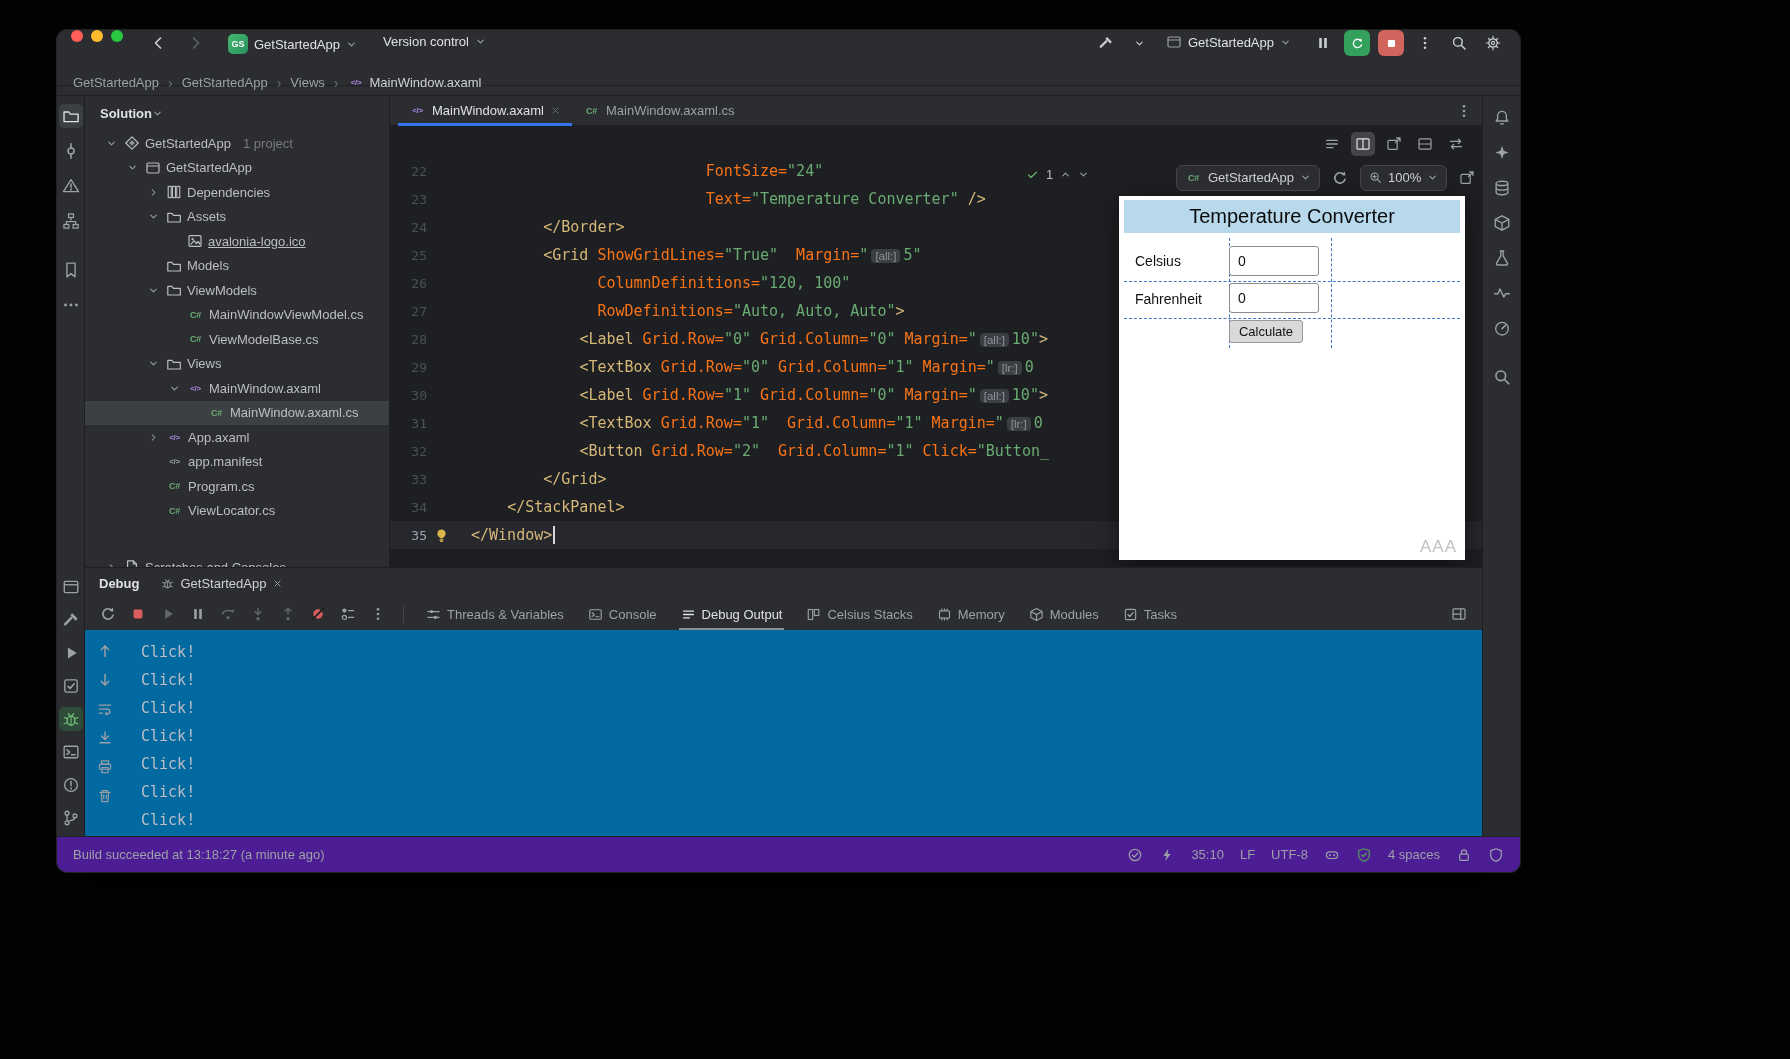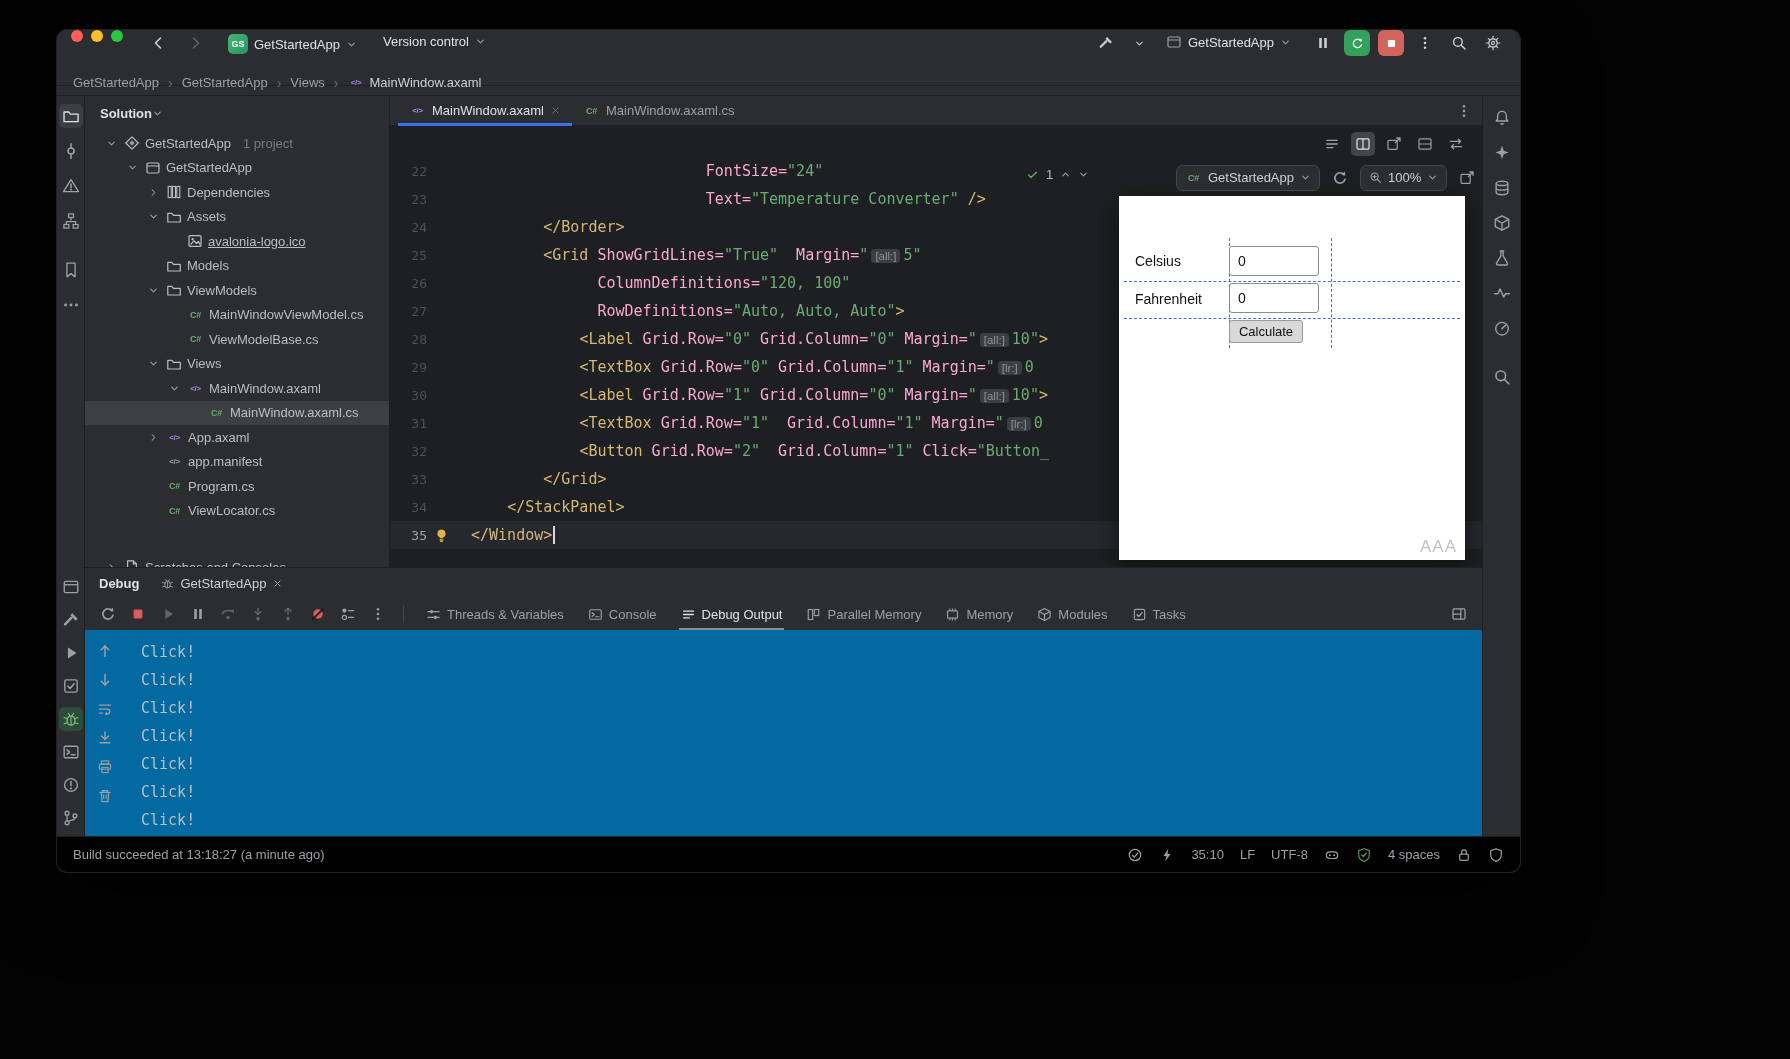--- a/index.html
+++ b/index.html
@@ -63,21 +63,21 @@
 .tab .close{color:#6b6e73;display:flex}
 .tabbar .ibtn{margin-left:auto;margin-right:6px;align-self:center;width:24px;height:24px;color:#9da0a6}
 #code{position:absolute;left:0;right:0;top:30px;bottom:0;padding-top:31px;font-family:"DejaVu Sans Mono","Liberation Mono",monospace;font-size:15px;z-index:1}
 .crow{height:28px;display:flex;align-items:center}
 .crow.cur{background:#26282e}
 .lno{width:37px;text-align:right;color:#4b5059;font-size:13px;flex:none}
 .crow.cur .lno{color:#a1a3ab}
 .gslot{width:44px;flex:none;display:flex;align-items:center;padding-left:7px}
 .gslot .ic{color:#d8b64c;width:15px;height:15px}
 .ctext{white-space:pre}
-.tk-p{color:#f9a8d4}.tk-t{color:#d5b778}.tk-s{color:#6aab73}
+.tk-p{color:#f97316}.tk-t{color:#d5b778}.tk-s{color:#6aab73}
 .tk-h{background:#3b3e43;color:#8f949b;font-size:11.5px;border-radius:4px;padding:1px 4px;margin:0 3px;font-family:"Liberation Sans",sans-serif}
 .caret{display:inline-block;width:2px;height:18px;background:#d6d8dd;vertical-align:text-bottom;margin-left:1px}
 .ed-tools{position:absolute;top:36px;right:14px;display:flex;gap:7px;z-index:3}
 .ed-tools .ibtn{width:24px;height:24px;color:#9da0a6}
 .ed-tools .ibtn.sel{background:#43454a;color:#dfe1e5}
 .inspections{position:absolute;left:636px;top:71px;display:flex;align-items:center;gap:7px;z-index:3;color:#bcbec4}
 .inspections .ok{color:#5fad65}
 .inspections .nav{color:#9da0a6;display:flex}
 .pv-toolbar{position:absolute;left:786px;top:68px;height:27px;display:flex;align-items:center;gap:8px;z-index:4}
 .pvchip{display:flex;align-items:center;gap:6px;border:1px solid #43454a;border-radius:6px;padding:0 8px;height:26px;color:#ced0d6;background:#2b2d30}
@@ -115,21 +115,21 @@
 .dtab .ic{width:15px;height:15px}
 .dtab.sel{color:#dfe1e5}
 .dtab.sel::after{content:"";position:absolute;left:8px;right:8px;bottom:0;height:2px;background:#8a8d92}
 .dbg-toolbar .ibtn.corner{margin-left:auto;color:#9da0a6}
 .dbg-content{position:absolute;left:0;right:0;top:62px;bottom:0;background:#0369a1;display:flex}
 .cgutter{width:40px;display:flex;flex-direction:column;align-items:center;gap:7px;padding-top:10px;flex:none}
 .cgutter .ibtn{width:22px;height:22px;color:#9da0a6}
 .cout{flex:1;font-family:"DejaVu Sans Mono","Liberation Mono",monospace;font-size:15px;color:#bcbec4;padding:8px 0 0 16px;overflow:hidden}
 .oline{height:28px;display:flex;align-items:center}
 
-.statusbar{position:absolute;left:0;right:0;bottom:0;height:36px;border-top:1px solid #1e1f22;display:flex;align-items:center;padding:0 16px;color:#9da0a6;background:#000000}
+.statusbar{position:absolute;left:0;right:0;bottom:0;height:36px;border-top:1px solid #1e1f22;display:flex;align-items:center;padding:0 16px;color:#9da0a6;background:#4c1d95}
 #stitems{display:flex;align-items:center;gap:16px}
 .st-it{display:flex;align-items:center}
 .st-it.green{color:#57965c}
 </style>
 </head>
 <body>
 
 <svg width="0" height="0" style="position:absolute">
 <defs>
 <symbol id="i-chev-d" viewBox="0 0 16 16">
@@ -947,20 +947,21 @@
             </svg>
         </div>
         <button class="ibtn">
             <svg class="ic">
               <use href="#i-openwin"></use>
             </svg>
           </button>
       </div>
 
       <div class="preview">
+        <div class="pv-header">Temperature Converter</div>
         <div class="pv-vline v1"></div>
         <div class="pv-vline v2"></div>
         <div class="pv-hline h1"></div>
         <div class="pv-hline h2"></div>
         <div class="pv-label l1">Celsius</div>
         <div class="pv-input i1">0</div>
         <div class="pv-label l2">Fahrenheit</div>
         <div class="pv-input i2">0</div>
         <button class="pv-btn">Calculate</button>
         <div class="pv-mark">AAA</div>
@@ -1052,21 +1053,21 @@
             <div class="dtab sel">
               <svg class="ic">
                 <use href="#i-lines"></use>
               </svg>
               <span>Debug Output</span>
             </div>
             <div class="dtab">
               <svg class="ic">
                 <use href="#i-stacks"></use>
               </svg>
-              <span>Parallel Memory</span>
+              <span>Celsius Stacks</span>
             </div>
             <div class="dtab">
               <svg class="ic">
                 <use href="#i-memory"></use>
               </svg>
               <span>Memory</span>
             </div>
             <div class="dtab">
               <svg class="ic">
                 <use href="#i-package"></use>

